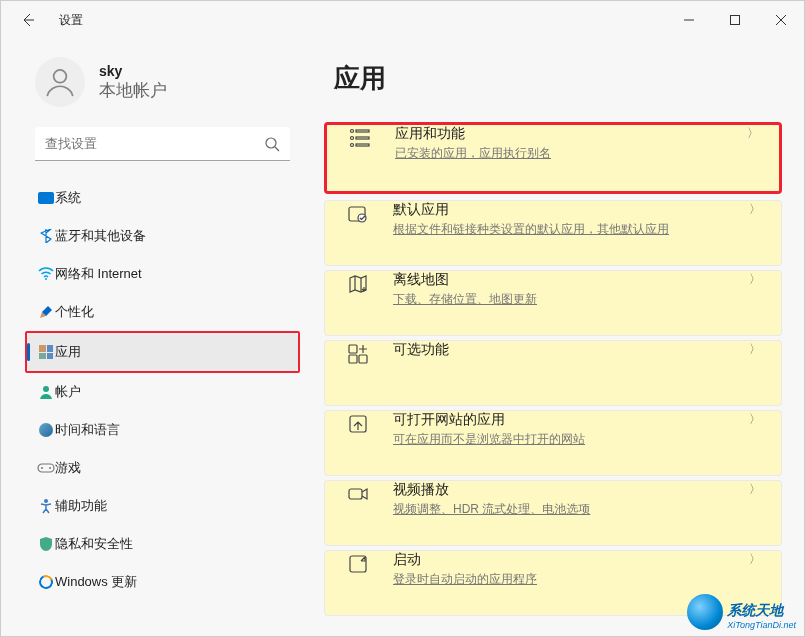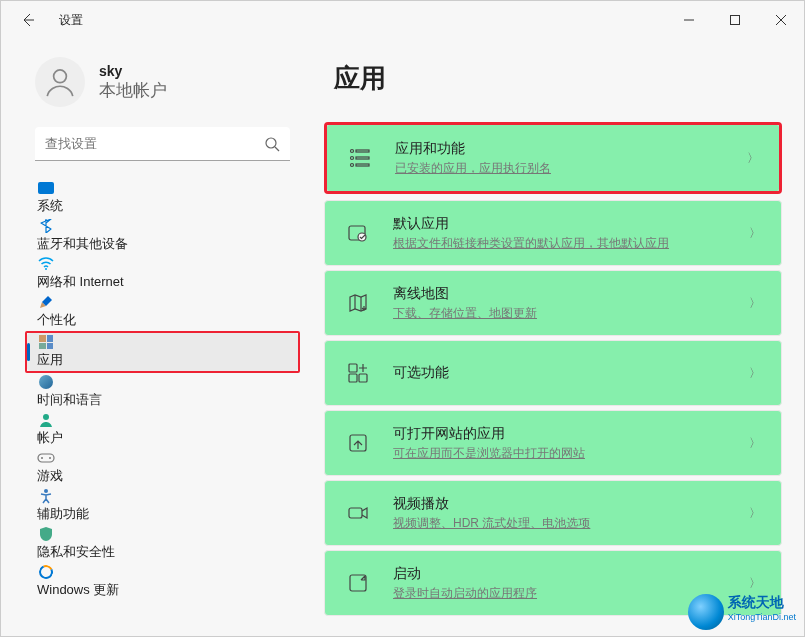--- a/index.html
+++ b/index.html
@@ -18,42 +18,42 @@
 .profile { display: flex; align-items: center; gap: 14px; padding: 0 0 20px 22px; }
 .avatar { width: 50px; height: 50px; border-radius: 50%; background: #eee; display: flex; align-items: center; justify-content: center; }
 .profile-name { font-size: 14px; font-weight: 600; color: #222; }
 .profile-sub { font-size: 17px; color: #666; }
 
 .search-box { margin: 0 22px 18px 22px; height: 34px; border-bottom: 1px solid #a3a3a3; background: #fff; display: flex; align-items: center; padding: 0 10px; border-radius: 4px 4px 0 0; }
 .search-input { flex: 1; border: none; outline: none; font-size: 13px; background: transparent; color: #666; }
 .search-icon { width: 16px; height: 16px; color: #666; }
 
 .nav { padding: 0 14px 0 14px; }
-.nav-item { display: flex; height: 38px; padding: 0 10px; border-radius: 4px; cursor: pointer; position: relative; flex-direction: column; }
+.nav-item { display: flex; align-items: center; height: 38px; padding: 0 10px; border-radius: 4px; cursor: pointer; position: relative; }
 .nav-item.active { background: #eaeaea; }
 .nav-item.active::before { content: ""; position: absolute; left: 0; top: 10px; bottom: 10px; width: 3px; background: #0067c0; border-radius: 2px; }
 .nav-icon { width: 18px; height: 18px; display: flex; align-items: center; justify-content: center; font-size: 14px; }
 .nav-label { font-size: 13px; color: #222; }
 
 .nav-highlight-box { border: 2px solid #e23; border-radius: 2px; margin: 0 -2px; }
 
 .main { flex: 1; padding: 22px 22px 0 12px; overflow: hidden; }
 .page-title { font-size: 26px; font-weight: 600; color: #222; margin-bottom: 26px; margin-left: 10px; }
 
-.card { background: #86efac; border: 1px solid #eae8e8; border-radius: 4px; height: 66px; display: flex; align-items: center; padding: 0 20px; cursor: pointer; margin-bottom: 4px; }
+.card { background: #fef9c3; border: 1px solid #eae8e8; border-radius: 4px; height: 66px; display: flex; align-items: flex-start; padding: 0 20px; cursor: pointer; margin-bottom: 4px; }
 .card-icon { width: 26px; height: 26px; margin-right: 22px; color: #444; display: flex; align-items: center; justify-content: center; }
 .card-text { flex: 1; }
 .card-title { font-size: 14px; color: #222; }
 .card-sub { font-size: 12px; color: #777; margin-top: 2px; text-decoration: underline; }
 .card-chev { color: #666; font-size: 12px; }
 
 .card-highlight { border: 3px solid #e23; border-radius: 4px; margin-bottom: 6px; }
 .card-highlight .card { border: none; margin-bottom: 0; border-radius: 2px; }
 
-.watermark { position: absolute; right: 8px; bottom: 6px; display: flex; align-items: flex-start; gap: 4px; }
+.watermark { position: absolute; right: 8px; bottom: 6px; display: flex; align-items: flex-end; gap: 4px; font-style: italic; }
 .watermark-logo { width: 36px; height: 36px; border-radius: 50%; background: radial-gradient(circle at 35% 35%, #7fd0ff, #0088d4 60%, #005a8c); position: relative; }
 .watermark-txt1 { font-size: 14px; font-weight: 700; color: #0066b3; }
 .watermark-txt2 { font-size: 9px; color: #0077cc; }
 
 
 .ic-system { color:#0078d4; background:#0078d4; border-radius:2px; width:16px; height:12px; }
 .ic-bt { color:#0078d4; }
 .ic-net { color:#00a2ed; }
 .ic-apps { width:14px;height:14px;display:grid;grid-template-columns:1fr 1fr;gap:1px; }
 .ic-apps span{background:#5a8cc7;}
@@ -164,33 +164,33 @@
                 <span></span>
                 <span></span>
                 <span></span>
               </span>
             </span>
           <span class="nav-label">应用</span>
         </div>
       </div>
 
       <div class="nav-item">
-        <span class="nav-icon">
-            <span class="ic-time"></span>
-          </span>
-        <span class="nav-label">时间和语言</span>
-      </div>
-      <div class="nav-item">
         <span class="nav-icon ic-acct">
             <svg width="16" height="16" viewBox="0 0 16 16">
               <circle cx="8" cy="5" r="3" fill="#2a8"></circle>
               <path d="M2 15c1-4 4-5 6-5s5 1 6 5z" fill="#2a8"></path>
             </svg>
           </span>
         <span class="nav-label">帐户</span>
+      </div>
+      <div class="nav-item">
+        <span class="nav-icon">
+            <span class="ic-time"></span>
+          </span>
+        <span class="nav-label">时间和语言</span>
       </div>
       <div class="nav-item">
         <span class="nav-icon ic-game">
             <svg width="18" height="14" viewBox="0 0 18 14">
               <rect x="1" y="3" width="16" height="8" rx="4" stroke="#777" fill="none" stroke-width="1.2"></rect>
               <circle cx="5" cy="7" r="1" fill="#777"></circle>
               <circle cx="13" cy="7" r="1" fill="#777"></circle>
             </svg>
           </span>
         <span class="nav-label">游戏</span>

